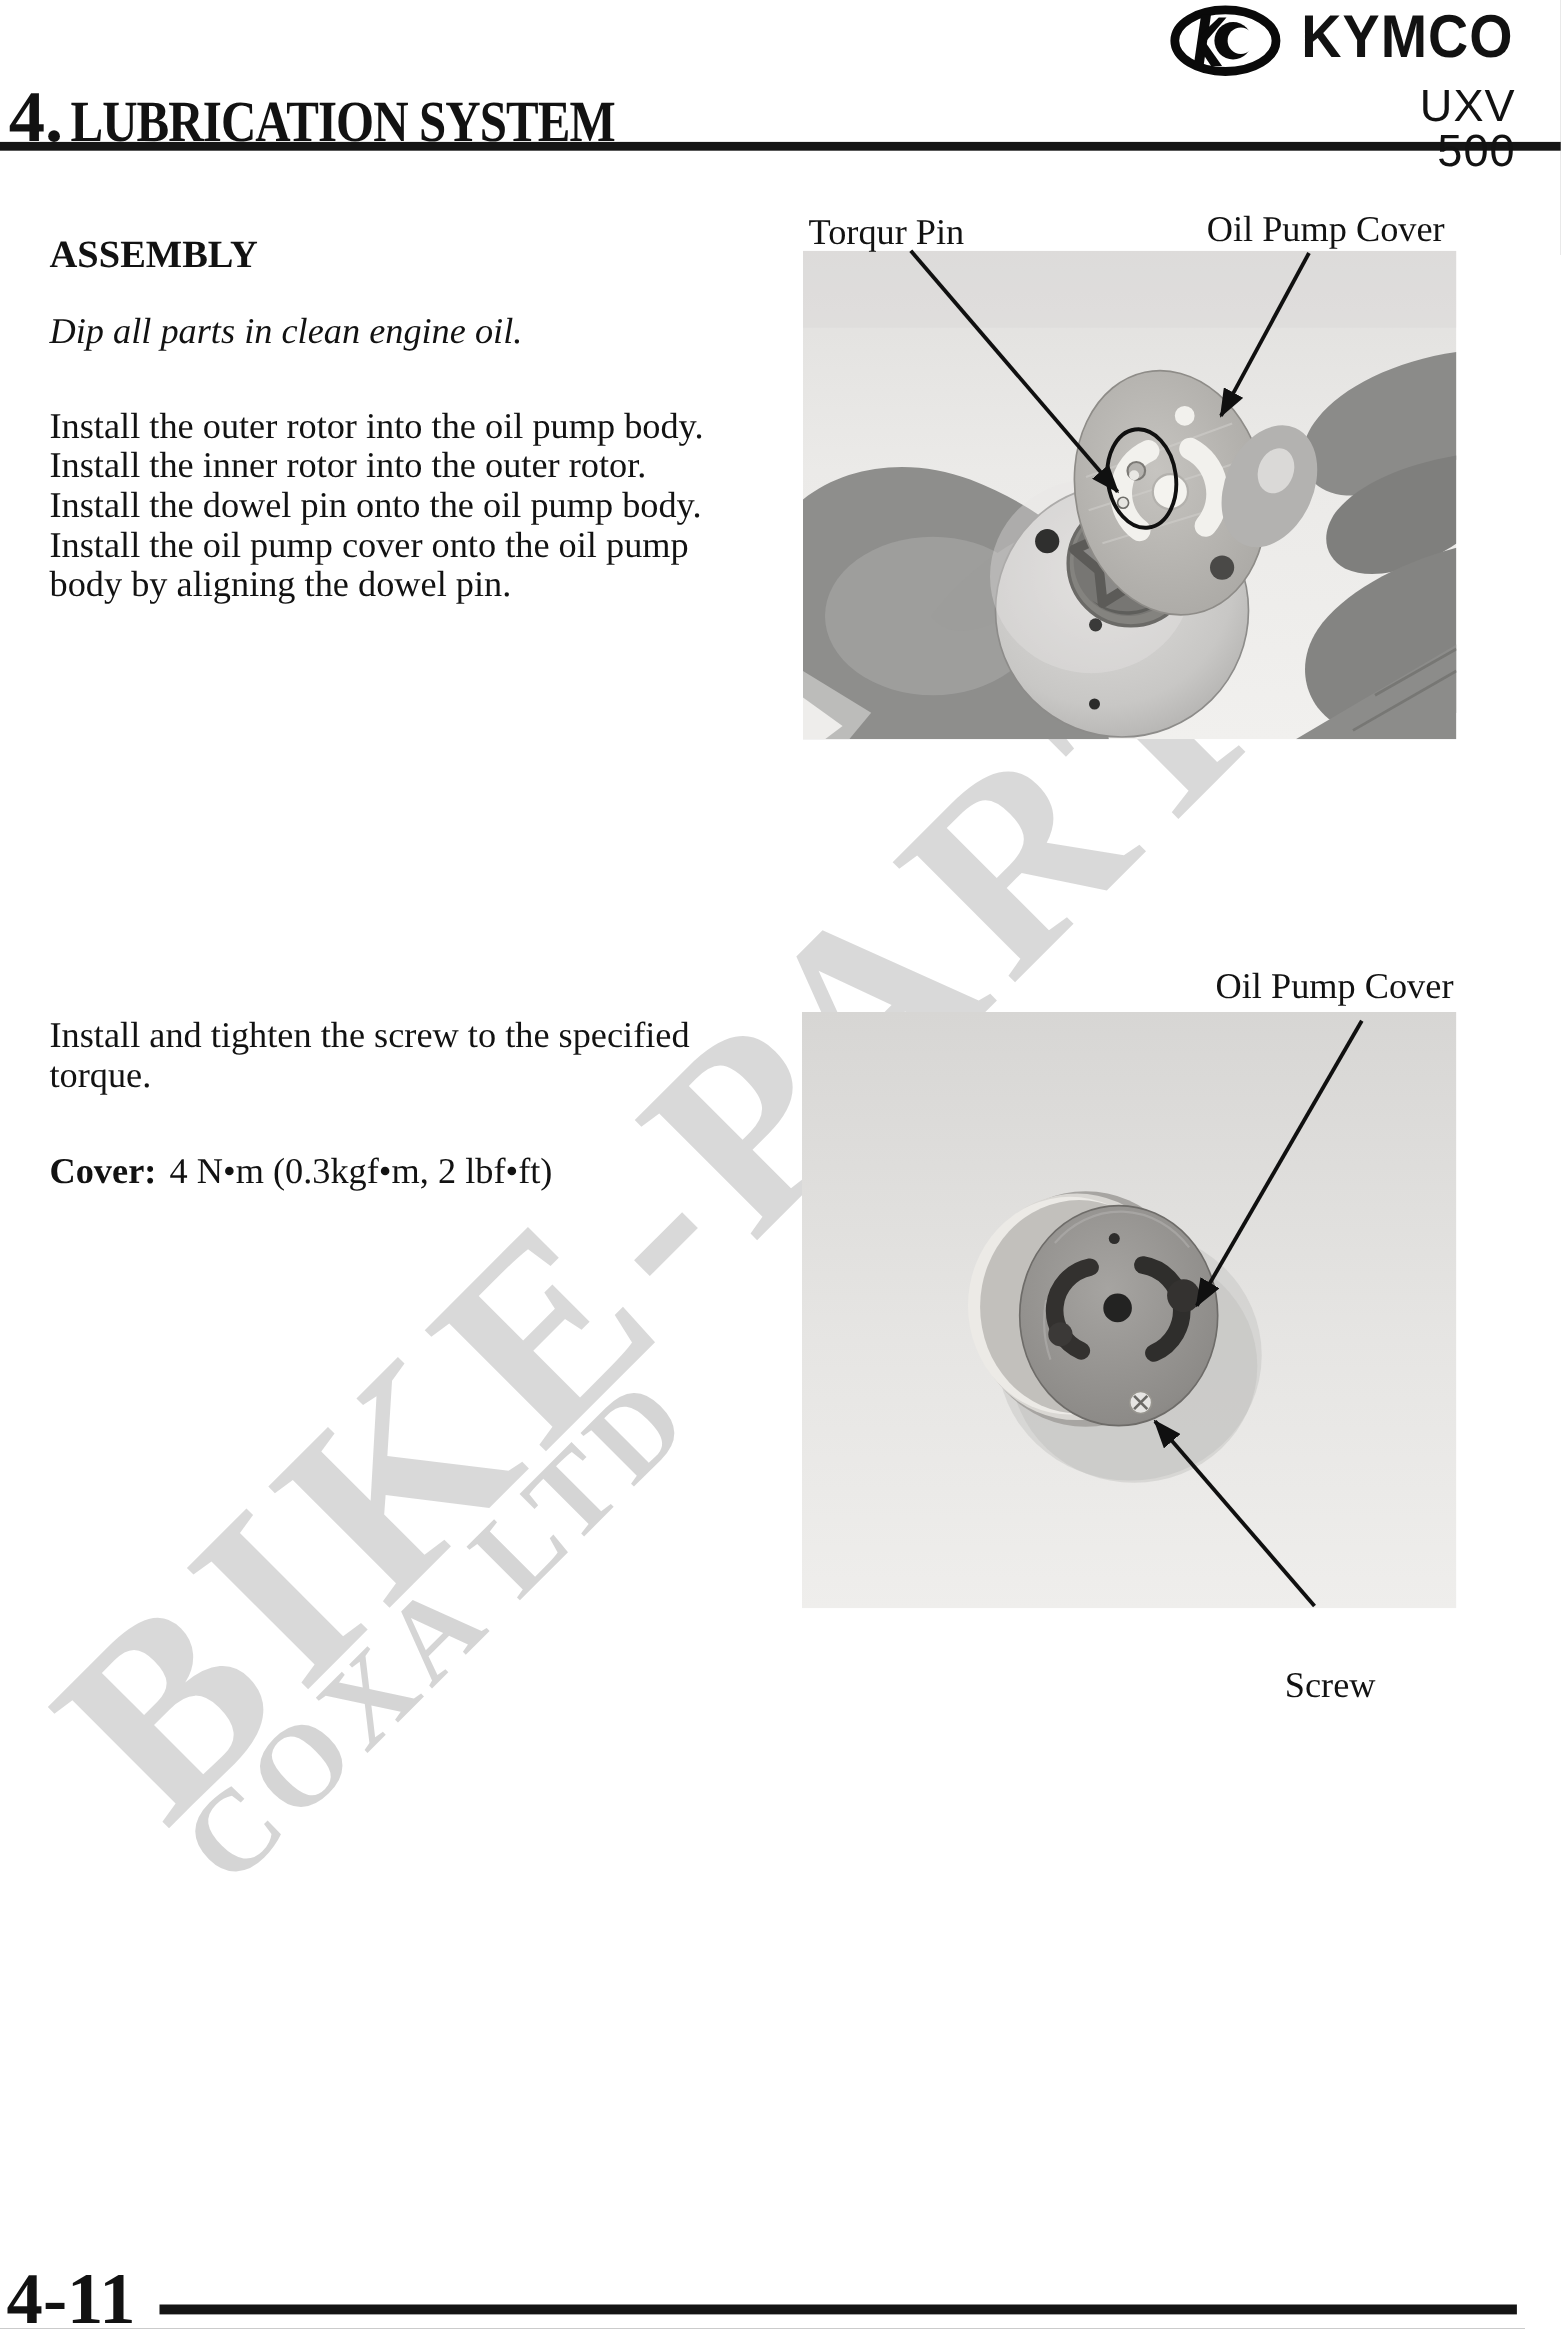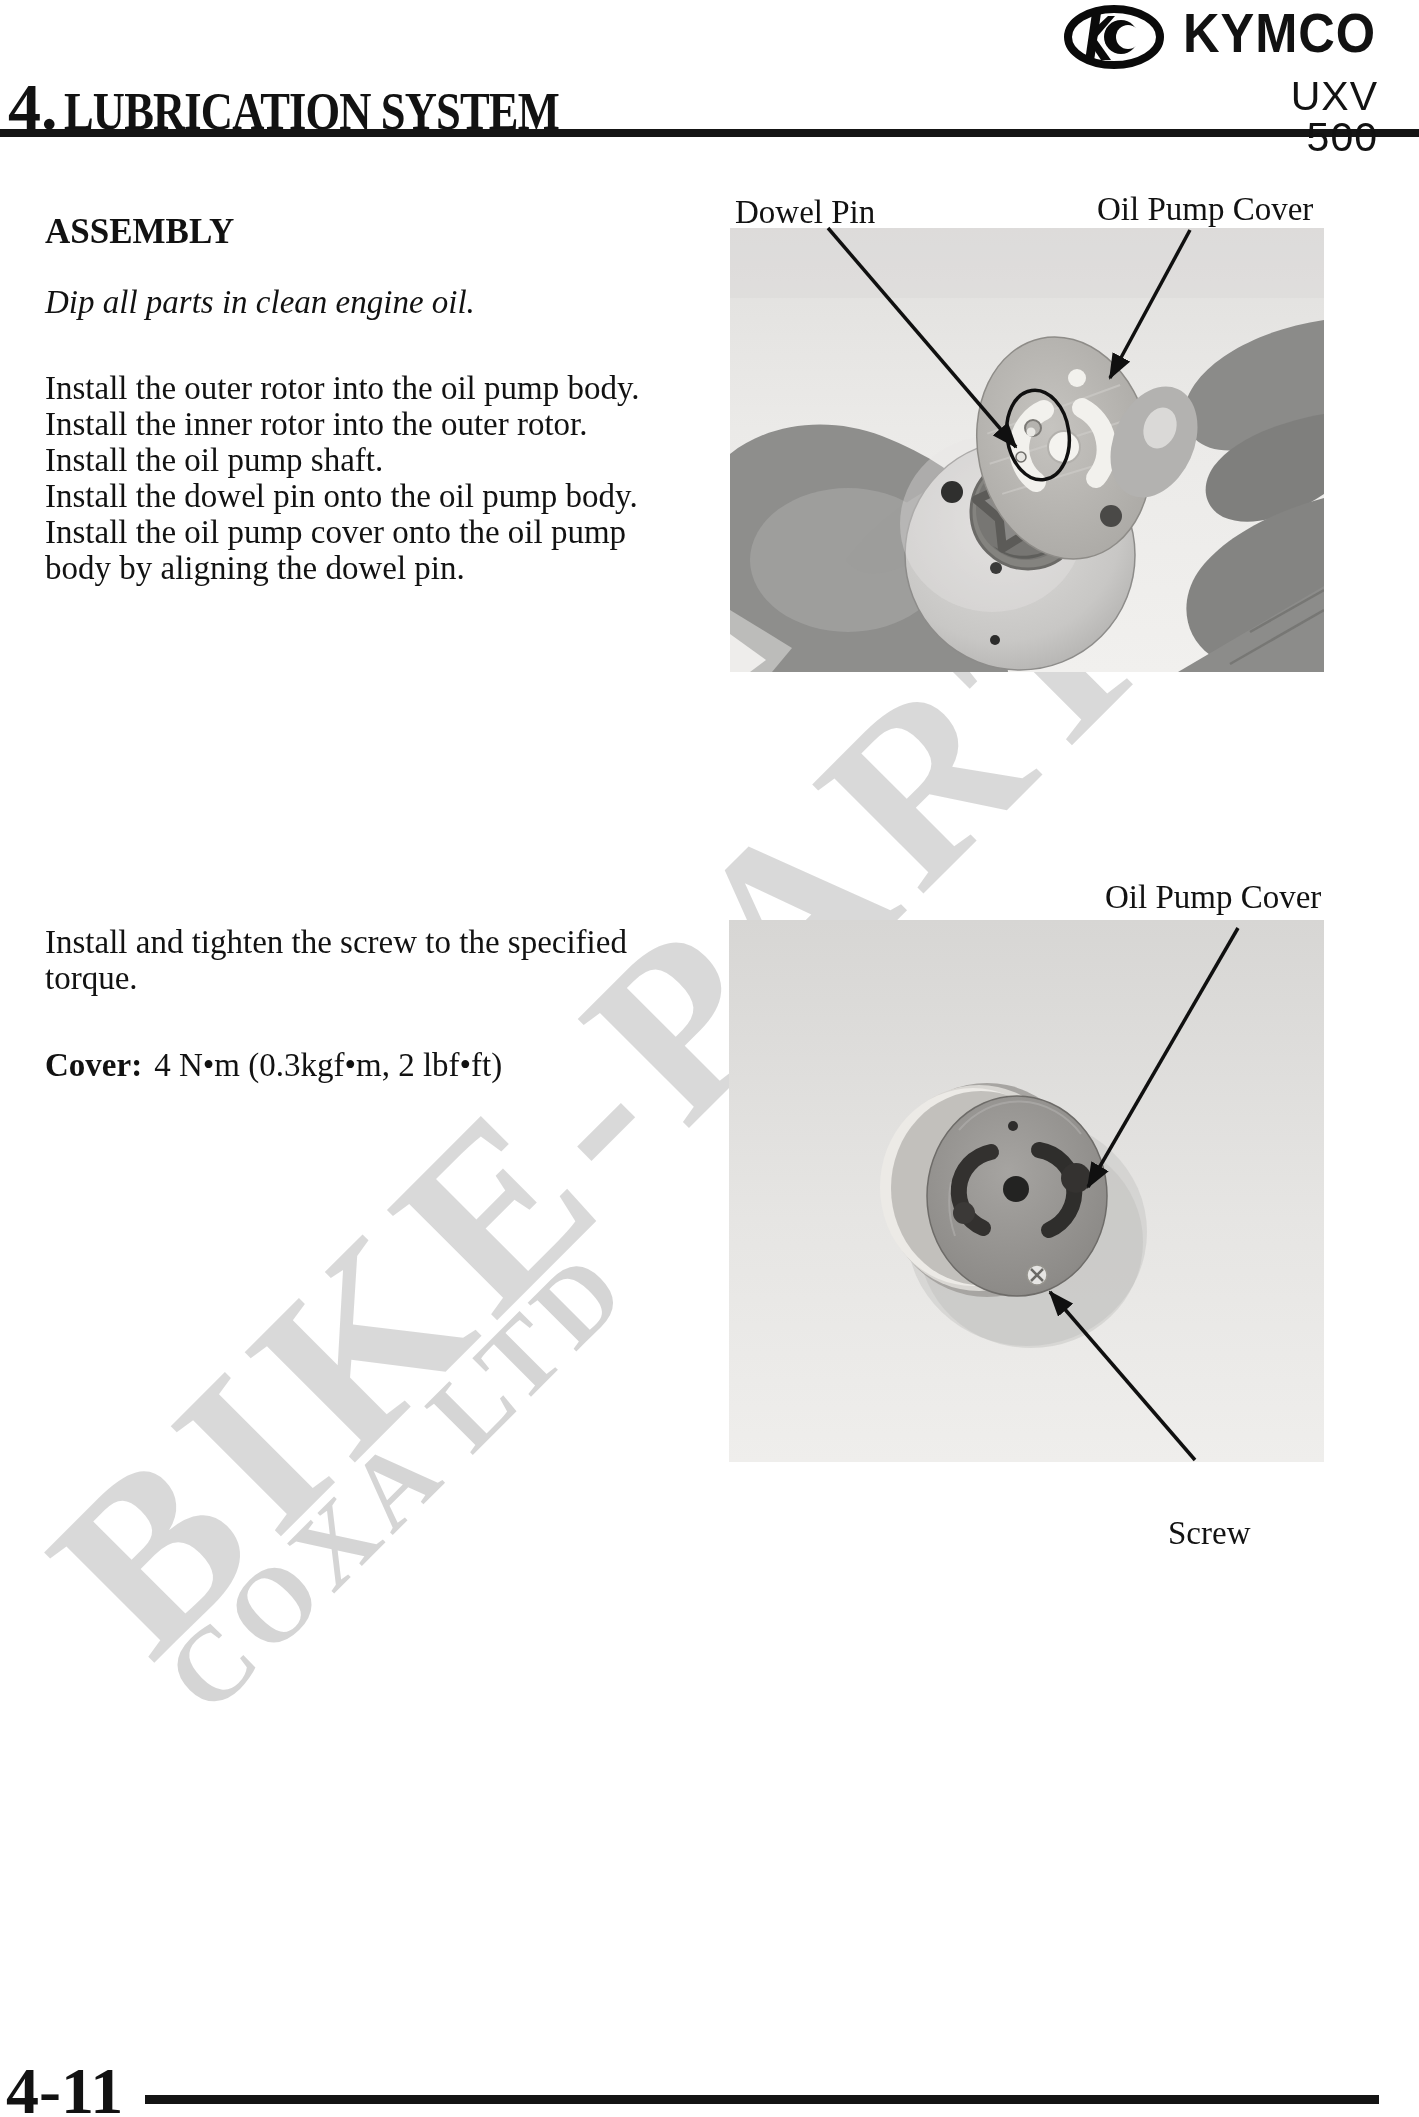--- a/index.html
+++ b/index.html
@@ -68,35 +68,34 @@
   </div>
   <div class="brand-name">KYMCO</div>
   <div class="model">UXV 500</div>
 
   <div class="sec-head">ASSEMBLY</div>
   <div class="p-intro bodyline">Dip all parts in clean engine oil.</div>
 
   <div class="p-install">
     <div class="bodyline">Install the outer rotor into the oil pump body.</div>
     <div class="bodyline">Install the inner rotor into the outer rotor.</div>
-    <div class="bodyline">Install the oil pump shaft.</div>
     <div class="bodyline">Install the dowel pin onto the oil pump body.</div>
     <div class="bodyline">Install the oil pump cover onto the oil pump</div>
     <div class="bodyline">body by aligning the dowel pin.</div>
   </div>
 
   <div class="p-tighten">
     <div class="bodyline">Install and tighten the screw to the specified</div>
     <div class="bodyline">torque.</div>
   </div>
 
   <div class="p-torque"><span class="tl">Cover:</span><span class="tv">4 N•m (0.3kgf•m, 2 lbf•ft)</span></div>
 
   <div class="figure fig1">
-    <div class="fig-label" style="left:5px;top:4px;">Dowel Pin</div>
+    <div class="fig-label" style="left:5px;top:4px;">Torqur Pin</div>
     <div class="fig-label" style="left:367px;top:1px;">Oil Pump Cover</div>
 
     <svg class="photo" style="top:38px;" width="594" height="444" viewBox="0 0 594 444">
       <defs>
         <linearGradient id="bg1" x1="0" y1="0" x2="0" y2="1">
           <stop offset="0" stop-color="#e0dfdd"></stop>
             <stop offset="0.45" stop-color="#ebeae8"></stop>
             <stop offset="1" stop-color="#f1f0ee"></stop>
         </linearGradient>
         <radialGradient id="steel1" cx="0.42" cy="0.35" r="0.75">

